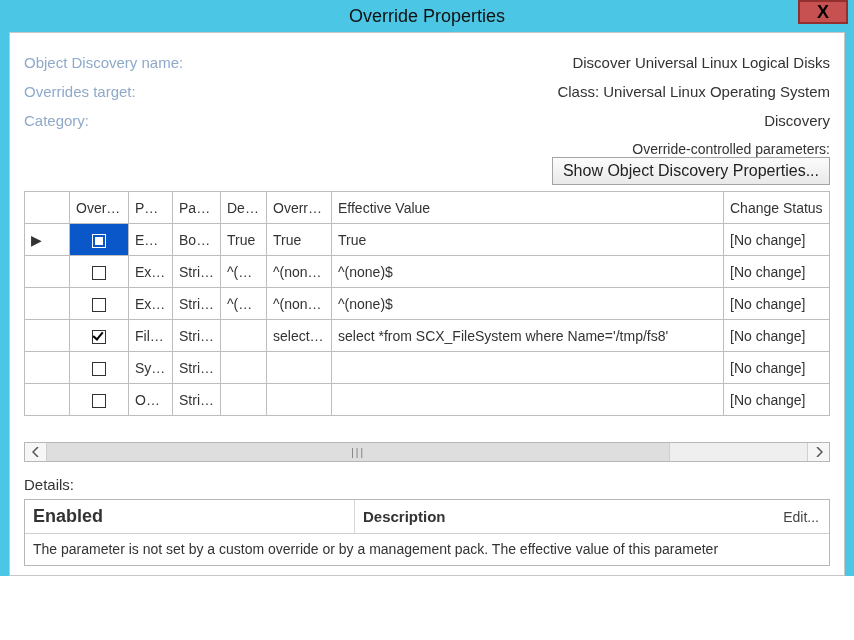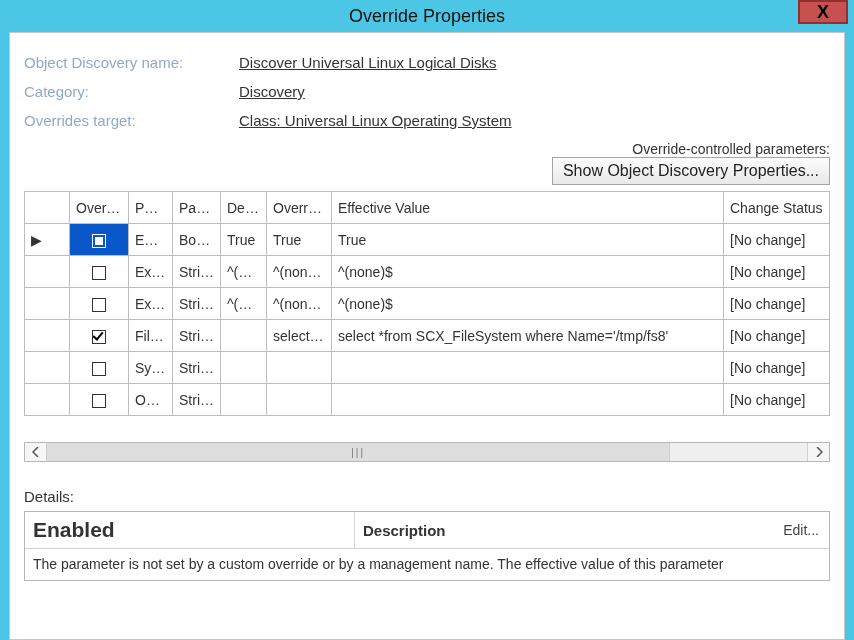--- a/index.html
+++ b/index.html
@@ -1,34 +1,34 @@
 <!DOCTYPE html>
 <html><head>
 <meta charset="utf-8">
 <style>
   * { box-sizing: border-box; }
   html, body { margin:0; padding:0; font-family: "Segoe UI", Tahoma, Arial, sans-serif; font-size:13px; color:#333; }
   .outer {
-    width:854px; height:640px; background:#4bc6e4; position:relative; overflow:hidden;
+    width:854px; height:576px; background:#4bc6e4; position:relative; overflow:hidden;
   }
   .titlebar {
     height:32px; background:#4bc6e4; position:relative; text-align:center;
   }
   .titlebar-text {
     line-height:32px; font-size:18px; color:#111;
   }
   .close-btn {
     position:absolute; right:6px; top:0; width:50px; height:24px; background:#c75050; border:2px solid #923030; color:#000; text-align:center; line-height:20px; font-weight:bold; font-size:18px;
   }
   .panel {
     position:absolute; left:9px; top:32px; right:9px; bottom:0; background:#fff; border:1px solid #c6c6c6; padding:12px 14px 0 14px; overflow:hidden;
   }
-  .kv-row { display:flex; margin:9px 0 12px 0; font-size:15px; }
+  .kv-row { display:flex; margin:9px 0 12px 0; font-size:15px;justify-content:space-between; }
   .kv-label { width:215px; color:#8fa9c8; }
-  .kv-value { color:#333;text-decoration:underline; }
+  .kv-value { color:#333; }
   .midrow { display:flex; align-items:flex-end; margin-top:12px;flex-direction:column;}
   .midrow .lbl { flex:1; font-size:14px; color:#333; }
   .btn {
     background:linear-gradient(#fcfcfc,#e9e9e9); border:1px solid #a5a5a5; padding:4px 10px; font-size:16px; cursor:pointer; color:#222;
   }
   .grid-wrap { margin-top:6px; border:0; }
   table.grid { border-collapse:collapse; width:100%; table-layout:fixed; }
   table.grid th, table.grid td {
     border:1px solid #bdbdbd; padding:6px 6px; font-size:14px; text-align:left; overflow:hidden; white-space:nowrap; text-overflow:ellipsis; vertical-align:middle; height:32px;
   }
@@ -47,26 +47,26 @@
   .chk-wrap.sel::after { content:""; position:absolute; left:2px; top:-1px; width:4px; height:8px; border:solid #000; border-width:0 2px 2px 0; transform:rotate(40deg); }
   .chk-cell-selected { background:#0a57ca; }
   .chk-cell-selected .chk-wrap { border-color:#fff; box-shadow:0 0 0 2px #0a57ca inset; }
   .hscroll {
     margin-top:26px; height:20px; border:1px solid #b7b7b7; background:#efefef; display:flex; align-items:stretch;
   }
   .hscroll .arrow { width:22px; display:flex; align-items:center; justify-content:center; background:#f6f6f6; border-right:1px solid #cfcfcf; cursor:pointer; }
   .hscroll .arrow.right { border-right:none; border-left:1px solid #cfcfcf; }
   .hscroll .track { flex:1; position:relative; }
   .hscroll .thumb { position:absolute; left:0; top:0; height:100%; width:82%; background:#dedede; border-right:1px solid #cfcfcf; display:flex; align-items:center; justify-content:center; color:#777; font-size:10px; letter-spacing:2px;}
-  .details-lbl { margin-top:26px; font-size:15px; }
+  .details-lbl { margin-top:14px; font-size:15px; }
   .details-box { margin-top:6px; border:1px solid #b7b7b7; }
   .details-header {
     display:flex; border-bottom:1px solid #cfcfcf; align-items:center;
   }
-  .details-header .dh-enabled { width:330px; padding:6px 8px; font-weight:bold; font-size:21px; border-right:1px solid #d6d6d6;}
+  .details-header .dh-enabled { width:330px; padding:6px 8px; font-weight:bold; font-size:18px; border-right:1px solid #d6d6d6;}
   .details-header .dh-desc { flex:1; padding:6px 8px; font-weight:bold; font-size:15px; }
   .details-header .dh-edit { padding:6px 10px; color:#444; font-size:14px; cursor:pointer; }
   .details-body { padding:6px 8px; font-size:14px; color:#333; line-height:1.35; }
 </style>
 </head>
 <body>
 
 <div class="outer">
   <div class="titlebar">
     <span class="titlebar-text">Override Properties</span>
@@ -74,26 +74,26 @@
   </div>
 
   <div class="panel">
 
     <div id="summary-rows">
         <div class="kv-row">
           <div class="kv-label">Object Discovery name:</div>
           <div class="kv-value">Discover Universal Linux Logical Disks</div>
         </div>
         <div class="kv-row">
+          <div class="kv-label">Overrides target:</div>
+          <div class="kv-value">Class: Universal Linux Operating System</div>
+        </div>
+        <div class="kv-row">
           <div class="kv-label">Category:</div>
           <div class="kv-value">Discovery</div>
-        </div>
-        <div class="kv-row">
-          <div class="kv-label">Overrides target:</div>
-          <div class="kv-value">Class: Universal Linux Operating System</div>
         </div>
       </div>
 
     <div class="midrow">
       <div class="lbl">Override-controlled parameters:</div>
       <button class="btn">Show Object Discovery Properties...</button>
     </div>
 
     <div class="grid-wrap">
       <table class="grid">
@@ -190,17 +190,17 @@
       </div>
     </div>
 
     <div class="details-lbl">Details:</div>
     <div class="details-box">
       <div class="details-header">
         <div class="dh-enabled">Enabled</div>
         <div class="dh-desc">Description</div>
         <div class="dh-edit">Edit...</div>
       </div>
-      <div class="details-body">The parameter is not set by a custom override or by a management name. The effective value of this parameter</div>
+      <div class="details-body">The parameter is not set by a custom override or by a management pack. The effective value of this parameter</div>
     </div>
 
   </div>
 </div>
 
 </body></html>

